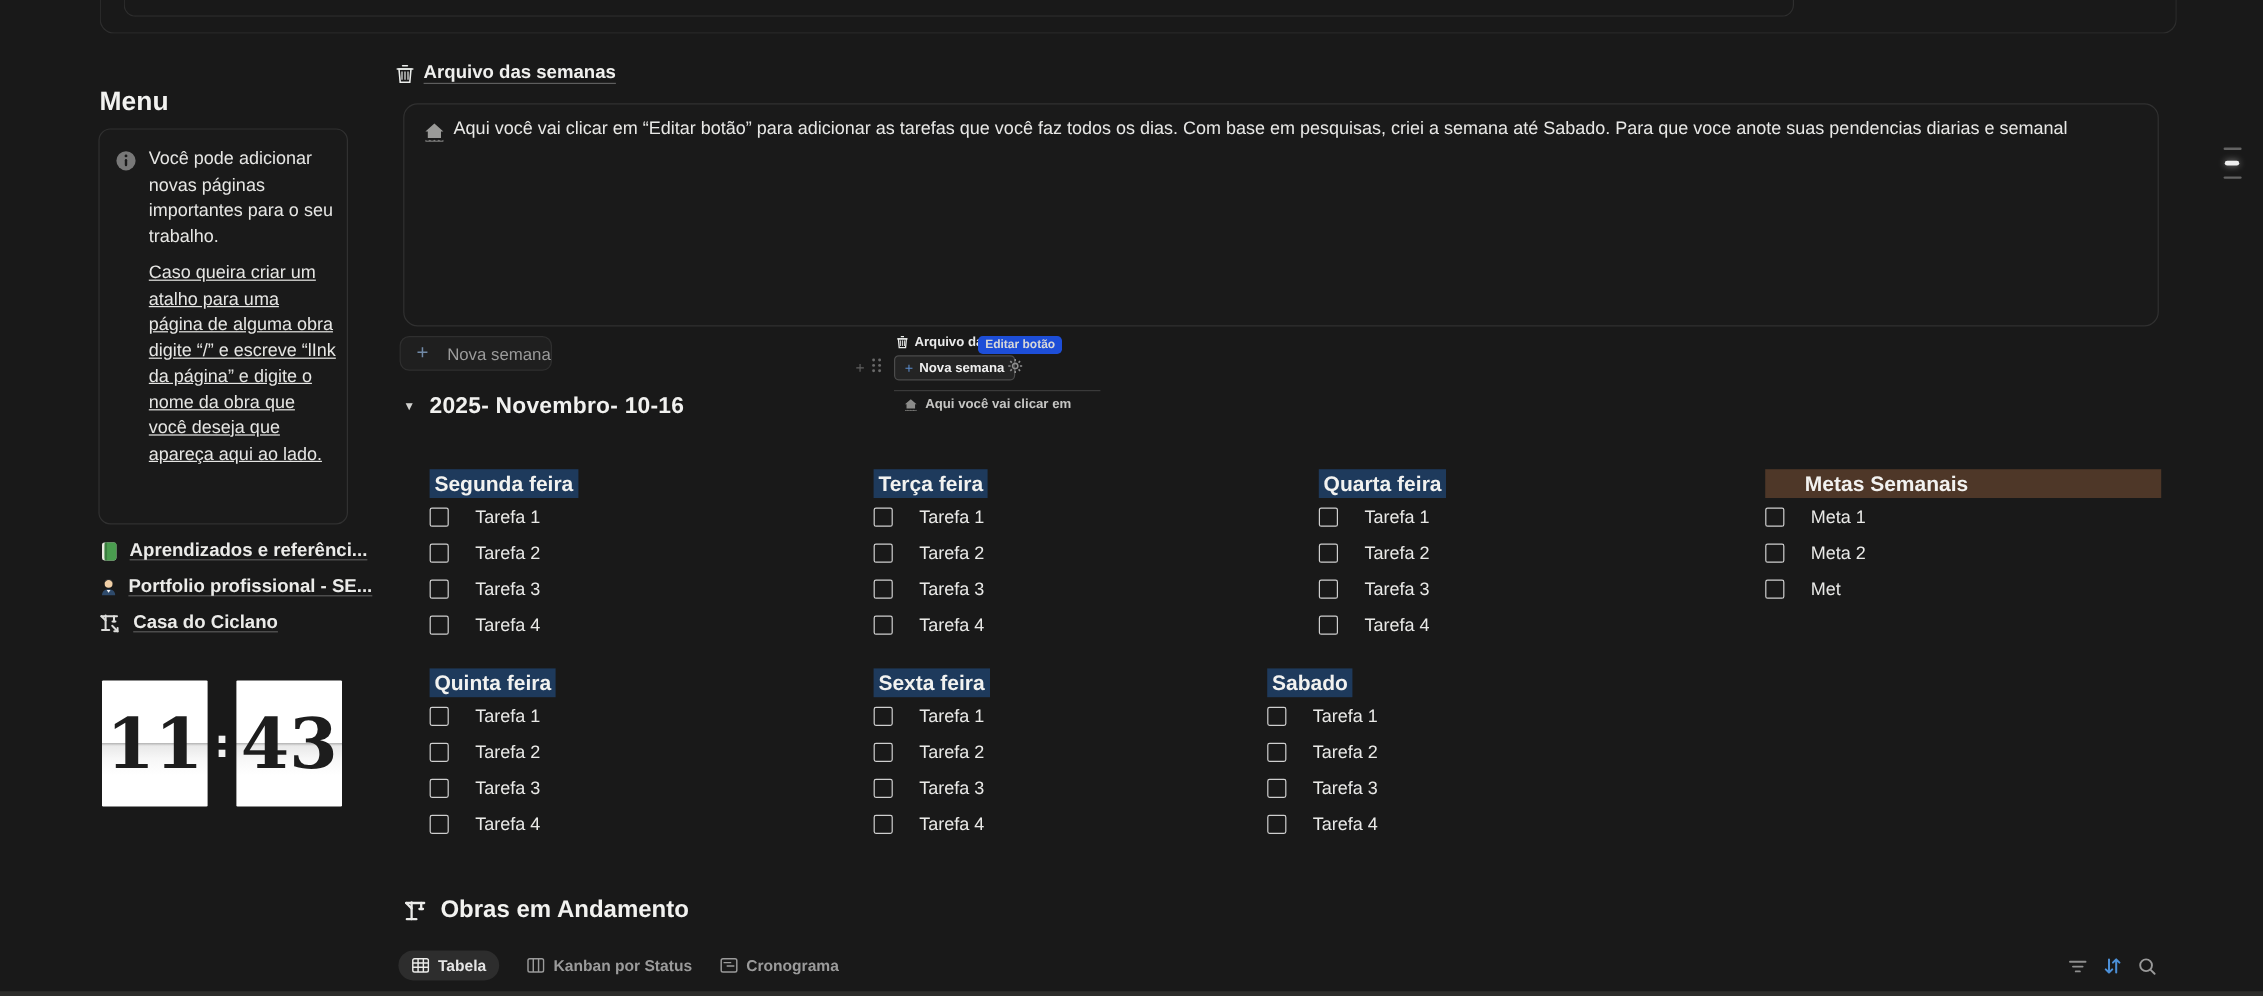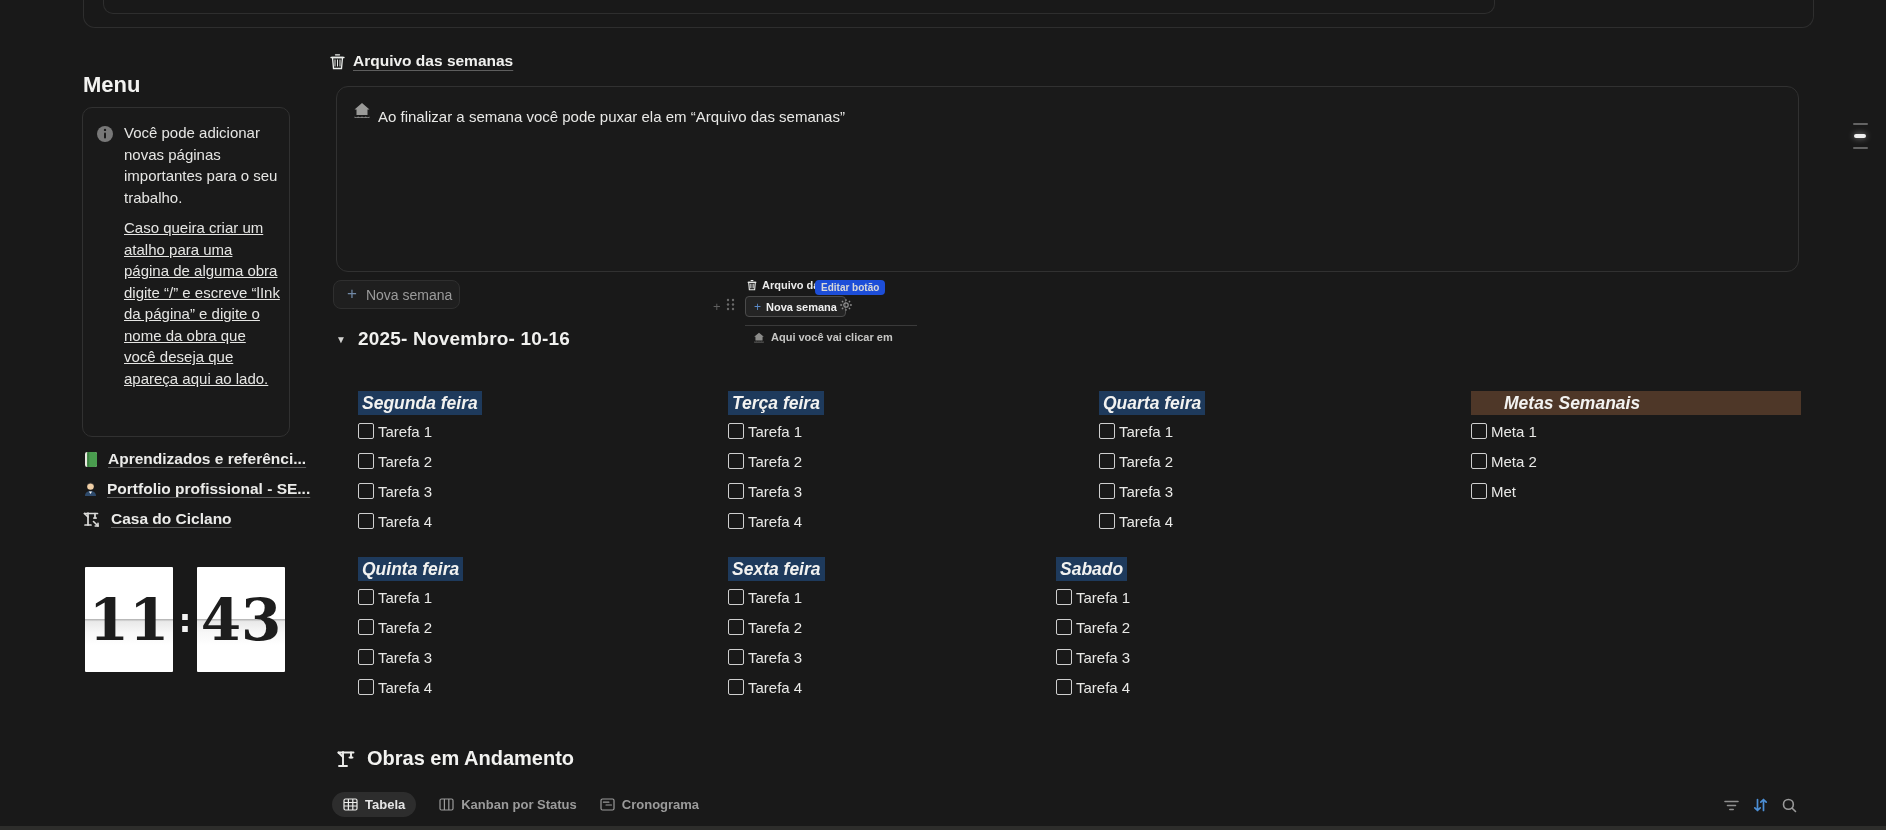--- a/index.html
+++ b/index.html
@@ -2,21 +2,21 @@
 <html style="--blue-highlight: #1e3a5c; --brown-highlight: #4e3728; --accent-blue: #4c8fd6;"><head>
 <meta charset="utf-8">
 <style>
   html,body{margin:0;padding:0;}
   body{
     width:1886px;height:830px;position:relative;overflow:hidden;
     background:#191919;color:#e9e9e7;
     font-family:"Liberation Sans", sans-serif;
     -webkit-font-smoothing:antialiased;
   }
-  .abs{position:absolute;}
+  .abs{position:absolute;justify-content:space-between;}
 
   
   .top-box{position:absolute;border:1px solid #2e2e2e;border-top:none;background:transparent;}
   #top-inner{left:103px;top:-24px;width:1390px;height:37px;border-radius:0 0 10px 10px;}
   #top-outer{left:83px;top:-24px;width:1729px;height:51px;border-radius:0 0 12px 12px;}
 
   
   #menu-title{left:83px;top:72px;font-size:22px;font-weight:700;color:#f2f2f0;}
   #side-callout{left:82px;top:107px;width:206px;height:328px;border:1px solid #313131;border-radius:10px;background:#1a1a1a;}
   #side-callout .ic{position:absolute;left:13px;top:17px;}
@@ -68,25 +68,25 @@
   #new-week-btn .plus{color:#7189a6;font-size:17px;line-height:1;margin-top:-2px;}
   #new-week-btn .lbl{font-size:14px;color:#9b9b9b;}
 
   
   #week-toggle{left:336px;top:328px;display:flex;align-items:center;gap:12px;cursor:pointer;}
   #week-toggle .tri{font-size:10px;color:#d2d2d0;}
   #week-toggle .lbl{font-size:19px;font-weight:700;color:#f1f1ef;letter-spacing:.2px;}
 
   
   .col{position:absolute;width:330px;}
-  .day-head{display:inline-block;font-size:17.5px;line-height:18px;font-weight:700;color:#f2f2f0;padding:3px 4px;font-style:italic;}
+  .day-head{display:inline-block;font-size:17.5px;line-height:18px;font-weight:700;color:#f2f2f0;padding:3px 4px;}
   .hl-blue{background:var(--blue-highlight,#1e3a5c);}
   .hl-brown{background:var(--brown-highlight,#4e3728);display:block;width:100%;box-sizing:border-box;padding-left:33px;}
   .tasks{margin-top:1px;}
-  .task{display:flex;align-items:center;height:30px;gap:4px;}
+  .task{display:flex;align-items:center;height:30px;gap:22px;}
   .cb{width:16px;height:16px;border:1.5px solid #cfcfcf;border-radius:2px;box-sizing:border-box;cursor:pointer;flex:none;}
   .task .lbl{font-size:15px;color:#e9e9e7;}
 
   
   #obras-title{left:336px;top:747px;display:flex;align-items:center;gap:9px;}
   #obras-title .lbl{font-size:20px;font-weight:700;color:#f2f2f0;}
   #tabs-row{left:332px;top:792px;display:flex;align-items:center;gap:23px;}
   .tab{display:flex;align-items:center;gap:7px;font-size:13px;font-weight:700;color:#9b9b9b;cursor:pointer;}
   .tab.active{background:#2d2d2d;border-radius:14px;padding:5px 11px;color:#e5e5e5;}
   .view-icons{left:1722px;top:796px;display:flex;align-items:center;gap:11px;}
@@ -179,21 +179,21 @@
 </div>
 
 <div id="main-callout" class="abs">
   <span class="ic">
     <svg width="18" height="17" viewBox="0 0 18 17" fill="#9a9a98">
         <path d="M9 1 1.5 7.5h2V13h11V7.5h2z"></path>
         <path d="M1.5 14.5c1.2 1 2.5 1 3.7 0 1.3 1 2.5 1 3.8 0 1.2 1 2.5 1 3.7 0 1.3 1 2.6 1 3.8 0v1.6H1.5z" opacity=".8"></path>
       </svg>
   </span>
   <div class="callout-text">
-    <div class="p2">Ao finalizar a semana você pode puxar ela em “Arquivo das semanas”</div>
+    <div>Aqui você vai clicar em “Editar botão” para adicionar as tarefas que você faz todos os dias. Com base em pesquisas, criei a semana até Sabado. Para que voce anote suas pendencias diarias e semanal</div>
   </div>
 
   <div id="thumb">
     <span class="mini m-plus">+</span>
     <span class="mini m-dots">
       <svg width="9" height="13" viewBox="0 0 9 13" fill="#6a6a6a">
           <circle cx="2" cy="2" r="1.2"></circle>
           <circle cx="7" cy="2" r="1.2"></circle>
           <circle cx="2" cy="6.5" r="1.2"></circle>
           <circle cx="7" cy="6.5" r="1.2"></circle>

